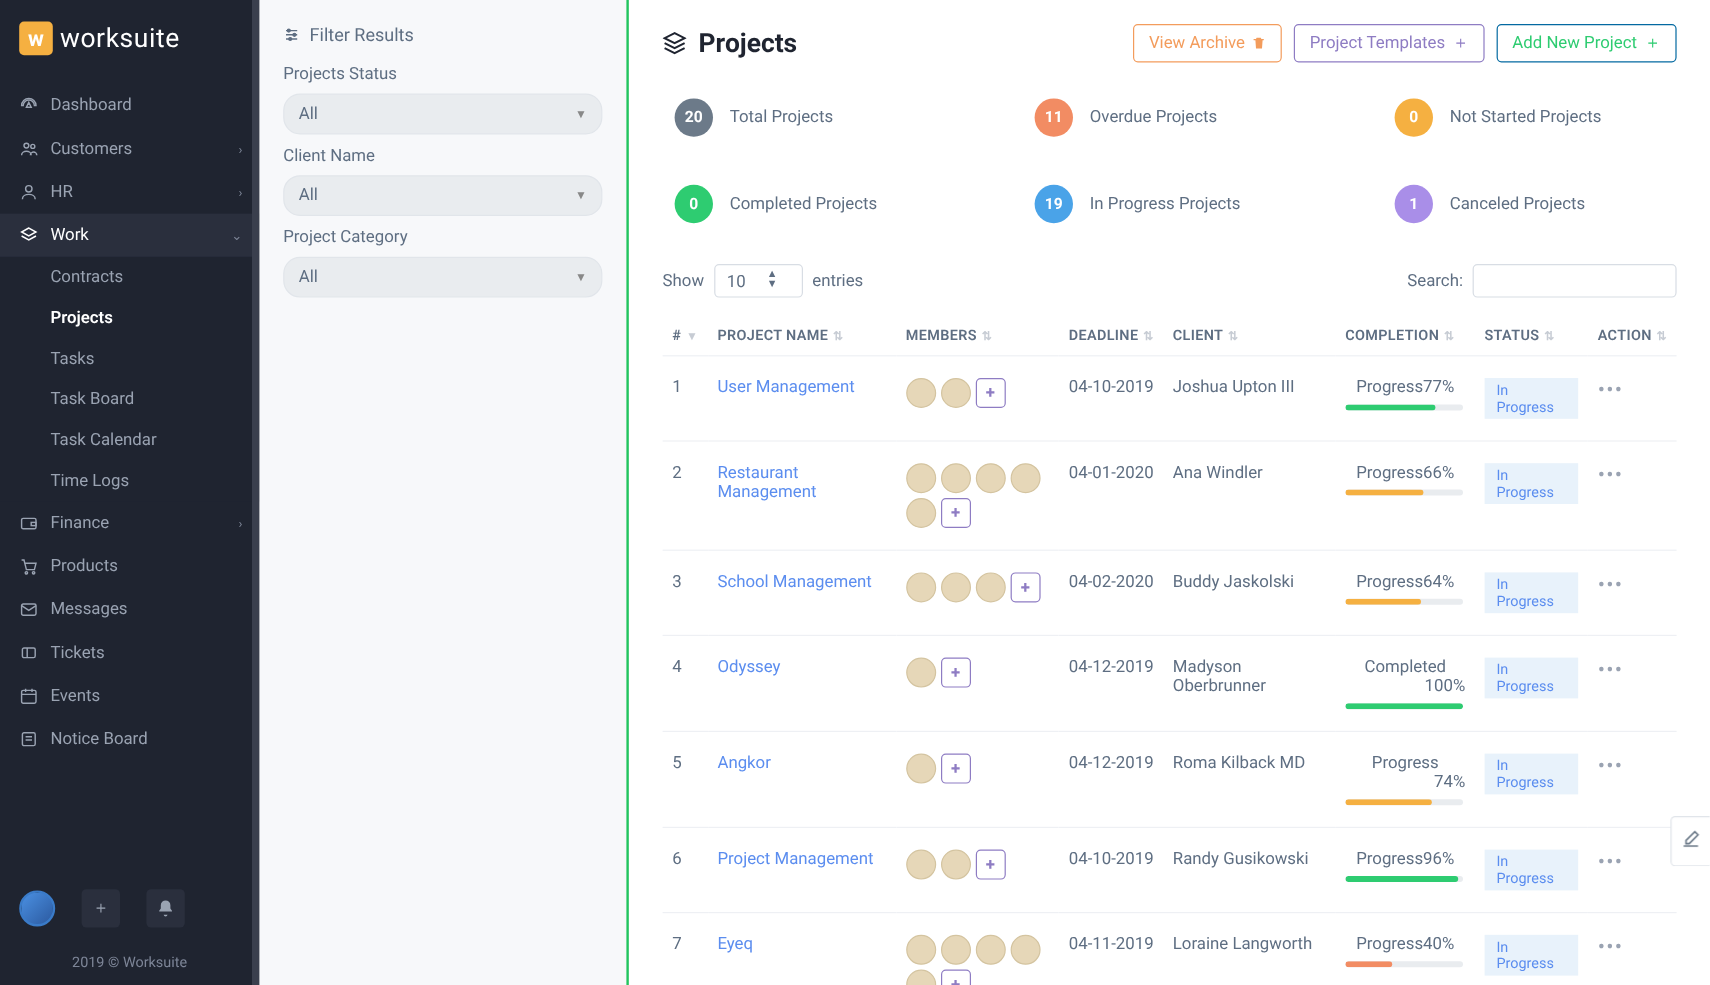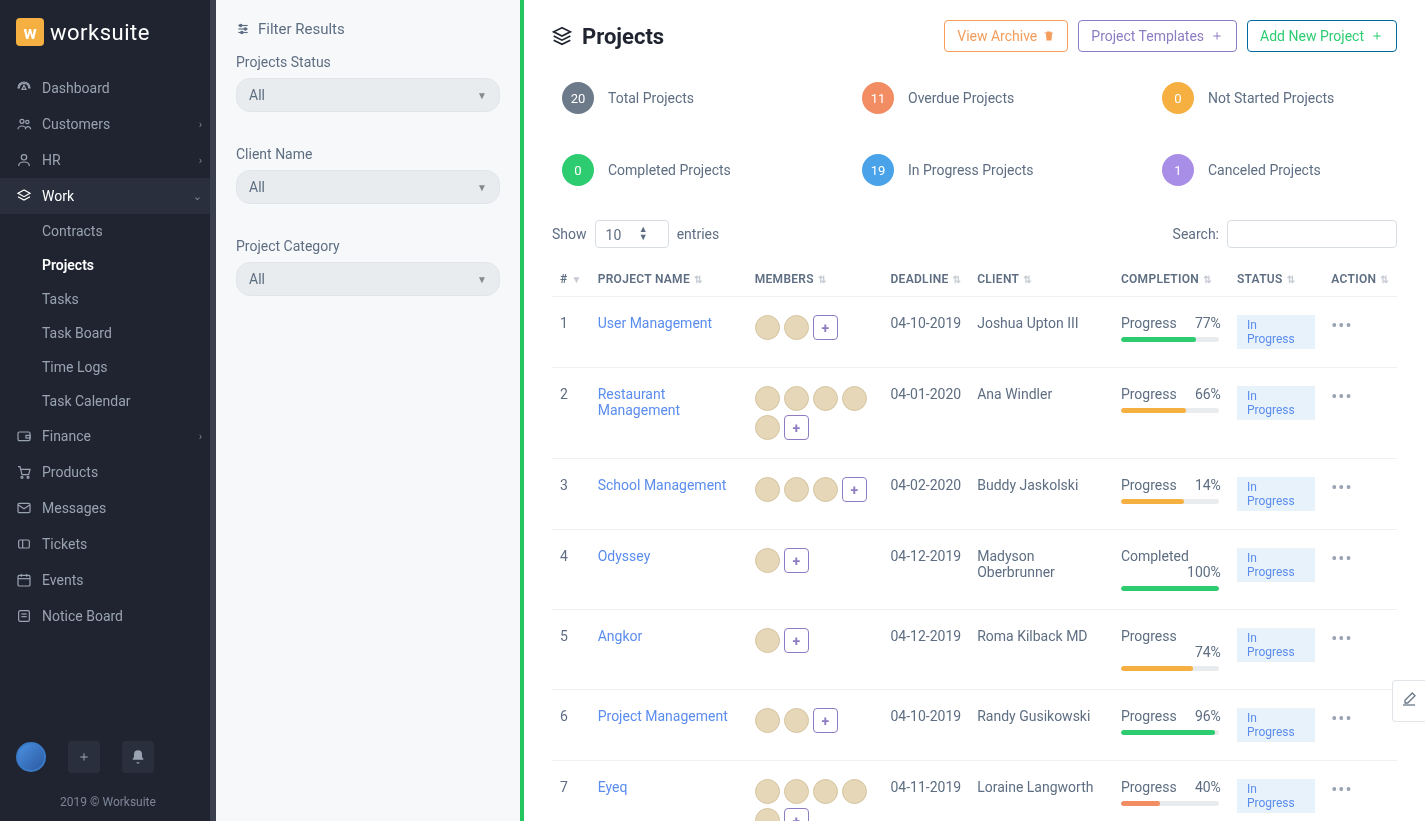--- a/index.html
+++ b/index.html
@@ -13,53 +13,53 @@
 .nav-item{display:flex;align-items:center;padding:10px 16px;font-size:14px;cursor:pointer;color:#9aa3b2;gap:10px;position:relative}
 .nav-item.active{background:#2a2f3d;color:#fff}
 .nav-item .chev{position:absolute;right:14px;font-size:11px;color:#7d8597}
 .nav-sub{background:#1f2430}
 .sub-item{padding:9px 16px 9px 42px;font-size:14px;color:#9aa3b2;cursor:pointer}
 .sub-item.selected{color:#fff;font-weight:600}
 .sidebar-footer{padding:14px 16px;display:flex;align-items:center;gap:22px}
 .avatar-sm{width:30px;height:30px;border-radius:50%;background:linear-gradient(135deg,#4a90e2,#2c5aa0);border:2px solid #3a7bc8}
 .icon-btn{width:32px;height:32px;border-radius:4px;background:#2a2f3d;display:flex;align-items:center;justify-content:center;color:#9aa3b2;cursor:pointer;font-size:14px}
 .copyright{text-align:center;font-size:12px;color:#7d8597;padding:8px 0 12px}
-.filters{width:308px;background:#f7f8fa;padding:20px 20px;border-right:4px solid #22c55e}
+.filters{width:308px;background:#f7f8fa;padding:20px 20px;border-right:2px solid #22c55e}
 .filters-title{display:flex;align-items:center;gap:8px;font-size:15px;color:#5e6e82;margin-bottom:16px}
-.filter-group{margin-bottom:34px}
+.filter-group{margin-bottom:10px}
 .filter-label{font-size:14px;color:#5e6e82;margin-bottom:8px}
 .filter-select{width:100%;padding:8px 12px;background:#e9ecef;border:1px solid #e1e5ea;border-radius:14px;font-size:14px;color:#5e6e82;display:flex;justify-content:space-between;align-items:center;cursor:pointer}
 .main{flex:1;padding:20px 28px;overflow-y:auto}
 .page-header{display:flex;justify-content:space-between;align-items:center;margin-bottom:30px}
 .page-title{display:flex;align-items:center;gap:10px;font-size:22px;font-weight:700;color:#1f2430}
 .header-actions{display:flex;gap:10px}
 .btn{padding:6px 12px;border-radius:4px;font-size:14px;cursor:pointer;display:flex;align-items:center;gap:6px;background:#fff}
 .btn-archive{border:1px solid #f39c5c;color:#f39c5c}
 .btn-templates{border:1px solid #8e7cc3;color:#8e7cc3}
 .btn-add{border:1px solid #0369a1;color:#2ecc71}
 .stats{display:flex;flex-wrap:wrap;gap:40px 80px;margin-bottom:34px;padding-left:10px}
 .stat{display:flex;align-items:center;gap:14px;min-width:220px}
-.stat-badge{width:32px;height:32px;border-radius:50%;display:flex;align-items:center;justify-content:center;color:#fff;font-size:13px;font-weight:400}
+.stat-badge{width:32px;height:32px;border-radius:50%;display:flex;align-items:center;justify-content:center;color:#fff;font-size:13px;font-weight:700}
 .stat-label{font-size:14px;color:#5e6e82}
 .table-controls{display:flex;justify-content:space-between;align-items:center;margin-bottom:14px;font-size:14px}
 .show-entries{display:flex;align-items:center;gap:8px}
 .entries-select{padding:4px 20px 4px 10px;border:1px solid #d8dde4;border-radius:4px;font-size:14px;position:relative}
 .search-box{display:flex;align-items:center;gap:8px}
 .search-input{padding:5px 10px;border:1px solid #d8dde4;border-radius:4px;font-size:14px;width:170px}
 table{width:100%;border-collapse:collapse;font-size:14px}
 thead th{text-align:left;padding:10px 8px;font-size:12px;font-weight:600;color:#5e6e82;letter-spacing:.3px;border-bottom:1px solid #eef0f4;text-transform:uppercase}
 thead th .sort{font-size:10px;color:#c7ccd4;margin-left:4px}
 tbody tr{border-bottom:1px solid #eef0f4}
 tbody td{padding:18px 8px;vertical-align:top;color:#5e6e82}
 .proj-link{color:#5b8def;cursor:pointer}
 .members{display:flex;flex-wrap:wrap;gap:4px;align-items:center;max-width:130px}
 .member-av{width:25px;height:25px;border-radius:50%;background:#e6d7b8;border:1px solid #d4c4a0;display:inline-block}
 .member-add{width:25px;height:25px;border-radius:4px;border:1px solid #8e7cc3;color:#8e7cc3;display:flex;align-items:center;justify-content:center;font-size:14px;cursor:pointer;font-weight:700}
 .completion{min-width:100px}
-.comp-row{display:flex;justify-content:space-between;font-size:14px;margin-bottom:6px}
+.comp-row{display:flex;justify-content:center;font-size:14px;margin-bottom:6px}
 .comp-bar{width:100%;max-width:98px;height:5px;background:#e9ecef;border-radius:3px;overflow:hidden}
 .comp-fill{height:100%;border-radius:3px}
 .status-pill{background:#e8f2fb;color:#5b8def;padding:3px 10px;border-radius:0;font-size:12px;display:inline-block}
 .action-dots{color:#9aa3b2;cursor:pointer;font-size:18px;letter-spacing:1px}
 .float-btn{position:fixed;right:0;top:680px;background:#fff;border:1px solid #e1e5ea;border-right:none;border-radius:4px 0 0 4px;padding:10px 8px;color:#6c7a89;cursor:pointer}
 .ico{width:16px;height:16px;display:inline-block}
 </style>
 </head>
 <body>
 
@@ -98,22 +98,22 @@
           <polyline points="3 13 12 18 21 13"></polyline>
         </svg>
         <span>Work</span>
         <span class="chev">⌄</span>
       </div>
       <div class="nav-sub">
         <div class="sub-item">Contracts</div>
         <div class="sub-item selected">Projects</div>
         <div class="sub-item">Tasks</div>
         <div class="sub-item">Task Board</div>
+        <div class="sub-item">Task Calendar</div>
         <div class="sub-item">Time Logs</div>
-        <div class="sub-item">Task Calendar</div>
       </div>
       <div class="nav-item">
         <svg width="16" height="16" viewBox="0 0 24 24" fill="none" stroke="currentColor" stroke-width="1.8">
           <rect x="3" y="6" width="18" height="13" rx="2"></rect>
           <rect x="15" y="11" width="6" height="4"></rect>
         </svg>
         <span>Finance</span>
         <span class="chev">›</span>
       </div>
       <div class="nav-item">
@@ -355,21 +355,21 @@
               <span class="member-av"></span>
               <span class="member-add">+</span>
             </div>
           </td>
           <td>04-02-2020</td>
           <td>Buddy Jaskolski</td>
           <td>
             <div class="completion">
               <div class="comp-row">
                 <span>Progress</span>
-                <span>14%</span>
+                <span>64%</span>
               </div>
               <div class="comp-bar">
                 <div class="comp-fill" style="width:64%;background:#f5b041"></div>
               </div>
             </div>
           </td>
           <td><span class="status-pill">In Progress</span></td>
           <td><span class="action-dots">•••</span></td>
         </tr>
         <tr>

